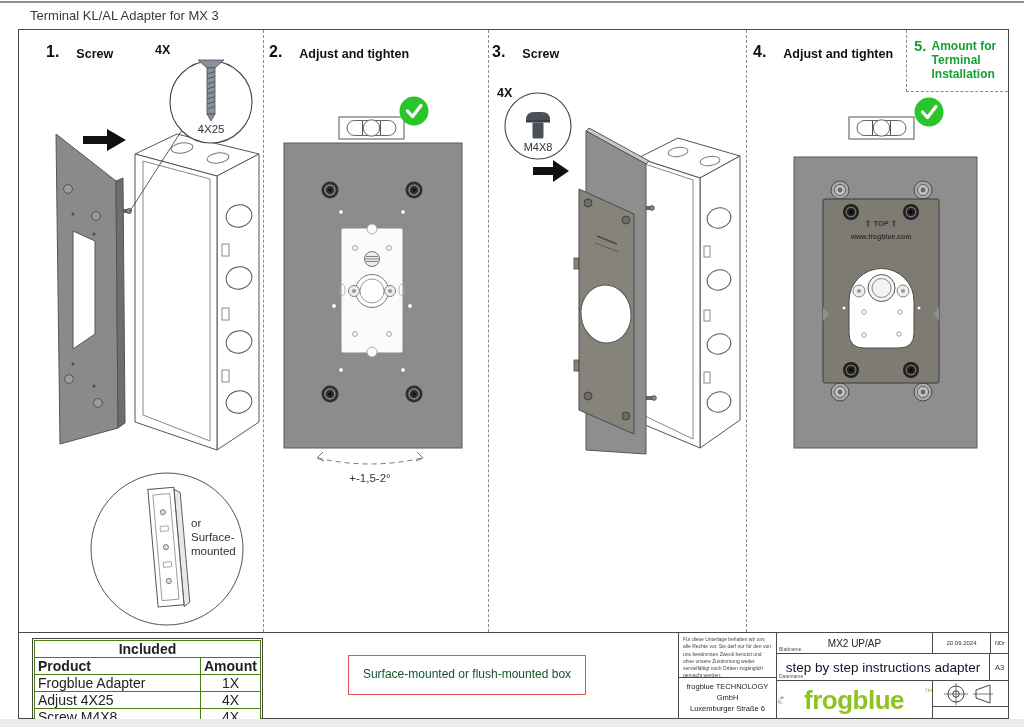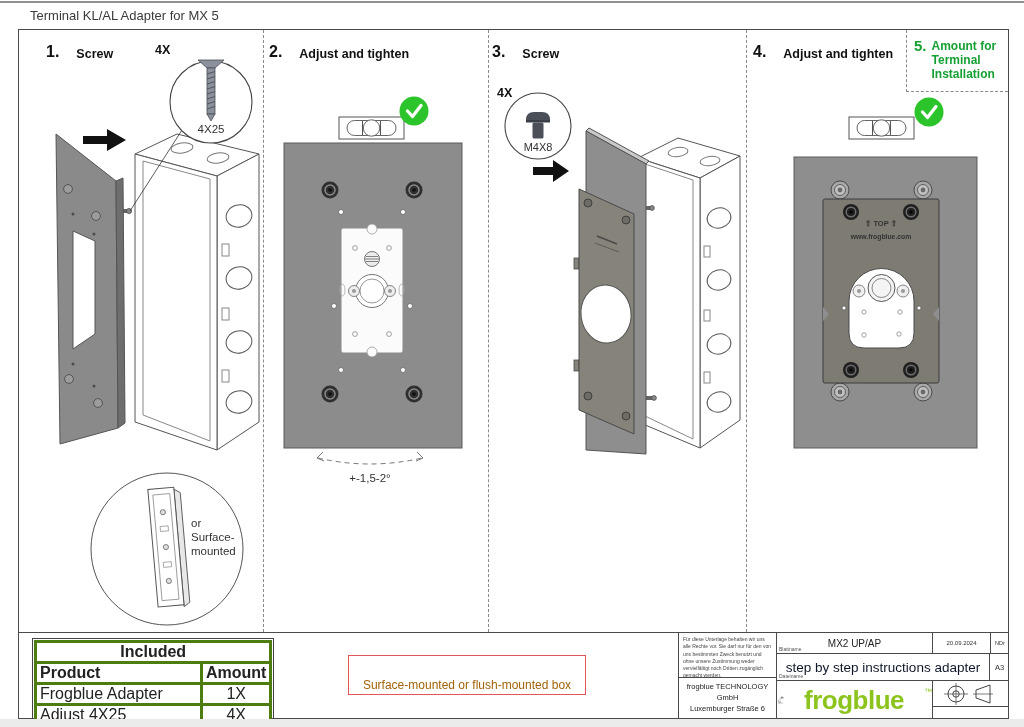--- a/index.html
+++ b/index.html
@@ -18,28 +18,28 @@
   .step-label{font-size:12.5px;font-weight:bold;padding-top:3px;margin-left:12px;}
   .qty{position:absolute;font-size:12.5px;font-weight:bold;color:#111;z-index:3;}
   .step5-box{position:absolute;left:887px;top:0;width:102px;height:62px;box-sizing:border-box;
              border-left:1px dashed #8a8a8a;border-bottom:1px dashed #8a8a8a;
              display:flex;gap:5px;padding:8px 0 0 7px;color:#16a034;}
   .step5-num{font-size:15px;font-weight:bold;line-height:1;}
   .step5-lines{font-size:12px;font-weight:bold;line-height:1.15;padding-top:2px;}
   .bottom-strip{position:absolute;left:0;top:602px;width:989px;height:86px;border-top:1px solid #4a4a4a;}
   table.included{position:absolute;left:15px;top:7px;border-collapse:collapse;table-layout:fixed;
                  outline:1px solid #444;outline-offset:1px;background:#fff;}
-  table.included td,table.included th{border:3px solid #4d7c0f;font-size:16px;padding:0 3px;height:13px;
+  table.included td,table.included th{border:1px solid #4d7c0f;font-size:14px;padding:0 3px;height:13px;
                  overflow:hidden;white-space:nowrap;}
   .tbl-title{font-size:12px;font-weight:bold;text-align:center;height:14px;}
   .tbl-head{font-weight:bold;}
   .col-amt{text-align:center;}
   .warning{position:absolute;left:329px;top:22px;width:238px;height:40px;box-sizing:border-box;
-           border:1px solid #e4555a;color:#a16207;font-size:12px;text-align:center;
-           display:flex;flex-direction:column;justify-content:flex-end;line-height:1.3;background:#fff;}
+           border:1px solid #e4555a;color:#14532d;font-size:12px;text-align:center;
+           display:flex;flex-direction:column;justify-content:center;line-height:1.3;background:#fff;}
   .title-block{position:absolute;left:659px;top:0;width:330px;height:86px;border-left:1px solid #4a4a4a;box-sizing:border-box;}
   .tb-cell{position:absolute;box-sizing:border-box;}
   .c-disc{left:0;top:0;width:98px;height:45px;border-right:1px solid #4a4a4a;border-bottom:1px solid #4a4a4a;
           padding:3px 4px;font-size:5px;line-height:1.45;color:#444;}
   .c-addr{left:0;top:45px;width:98px;height:41px;border-right:1px solid #4a4a4a;text-align:center;
           font-size:7.5px;padding-top:4px;line-height:1.45;color:#222;}
   .addr-gap{margin-top:4px;}
   .c-sheet{left:98px;top:0;width:155px;height:21px;border-bottom:1px solid #4a4a4a;text-align:right;}
   .c-file{left:98px;top:21px;width:212px;height:27px;border-bottom:1px solid #4a4a4a;}
   .cell-label{position:absolute;left:2px;bottom:1px;font-size:5px;color:#555;}
@@ -59,21 +59,21 @@
           display:flex;align-items:center;justify-content:center;}
   .c-blank{left:253px;top:74px;width:77px;height:12px;border-left:1px solid #4a4a4a;}
   .gutter{position:absolute;left:0;top:719px;width:1024px;height:8px;background:#ebebeb;}
   svg text{fill:#333;}
 </style>
 </head>
 <body>
 
 <div class="page">
   <div class="top-rule"></div>
-  <div class="doc-title">Terminal KL/AL Adapter for MX 5</div>
+  <div class="doc-title">Terminal KL/AL Adapter for MX 3</div>
 
   <div class="frame">
     <div class="divider d1"></div>
     <div class="divider d2"></div>
     <div class="divider d3"></div>
 
     <section class="panel p1">
       <div class="step-header" style="left:27px;top:14px">
         <span class="step-num">1.</span>
         <span class="step-label">Screw</span>

